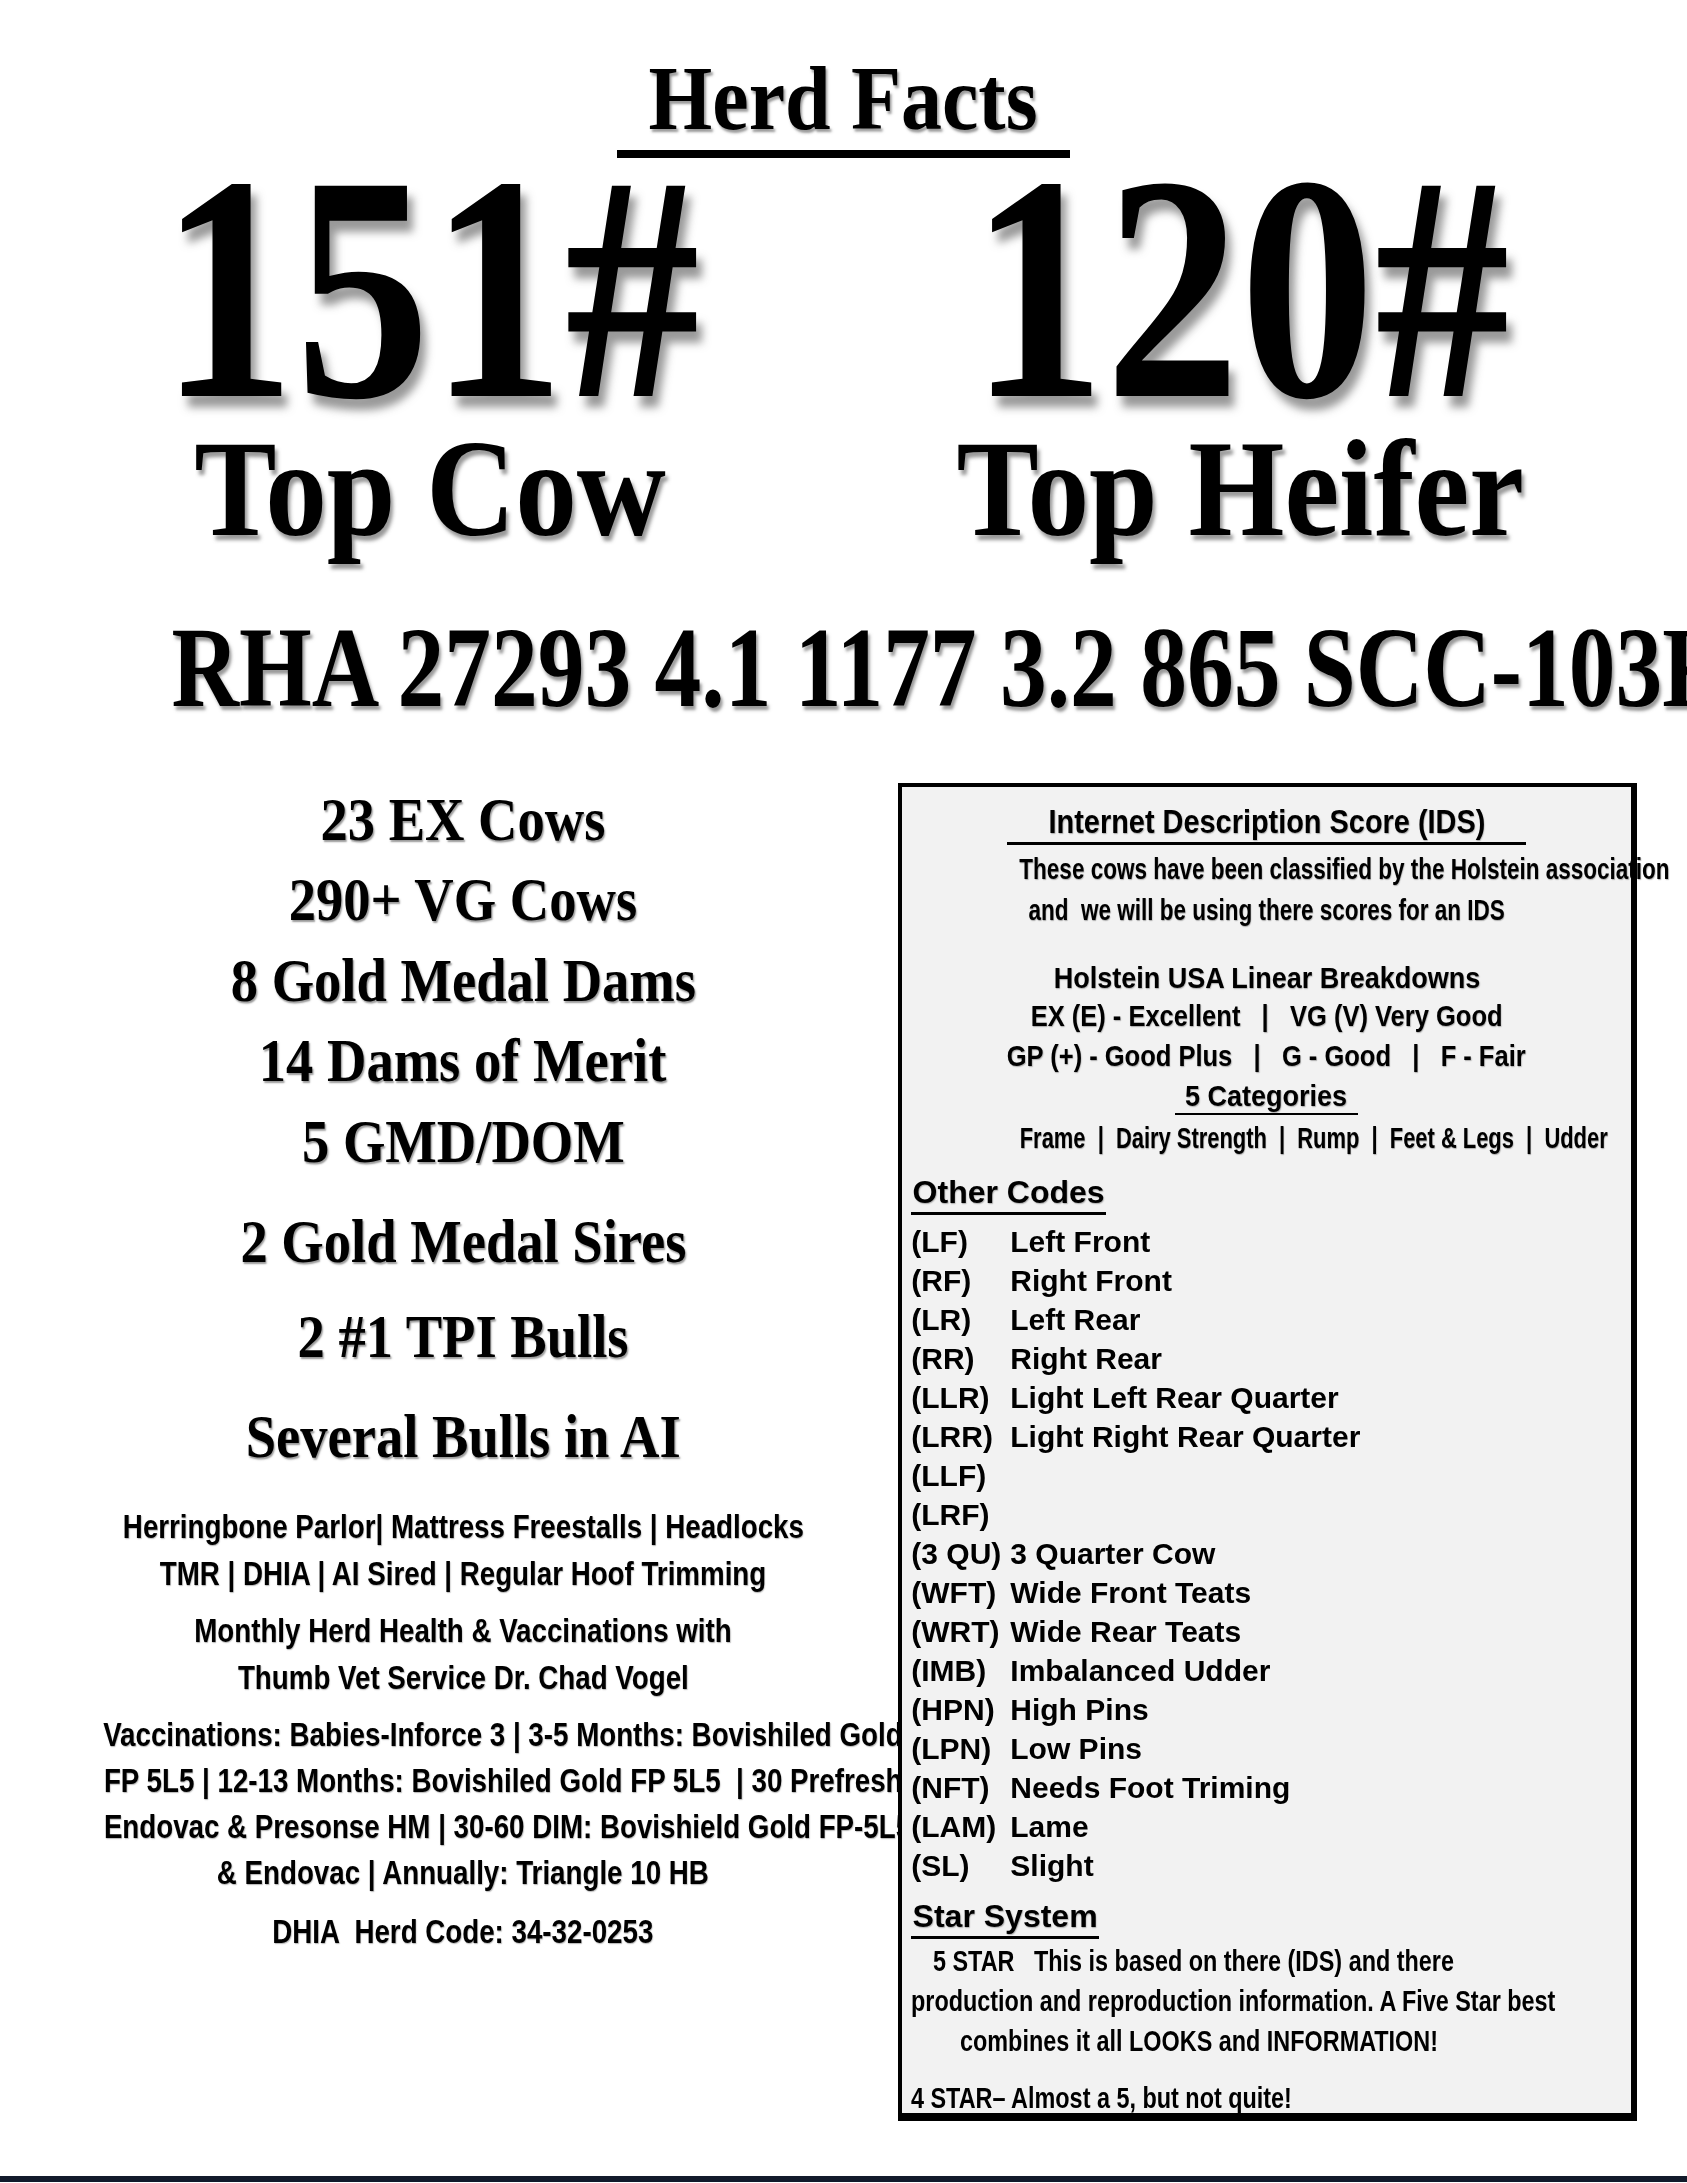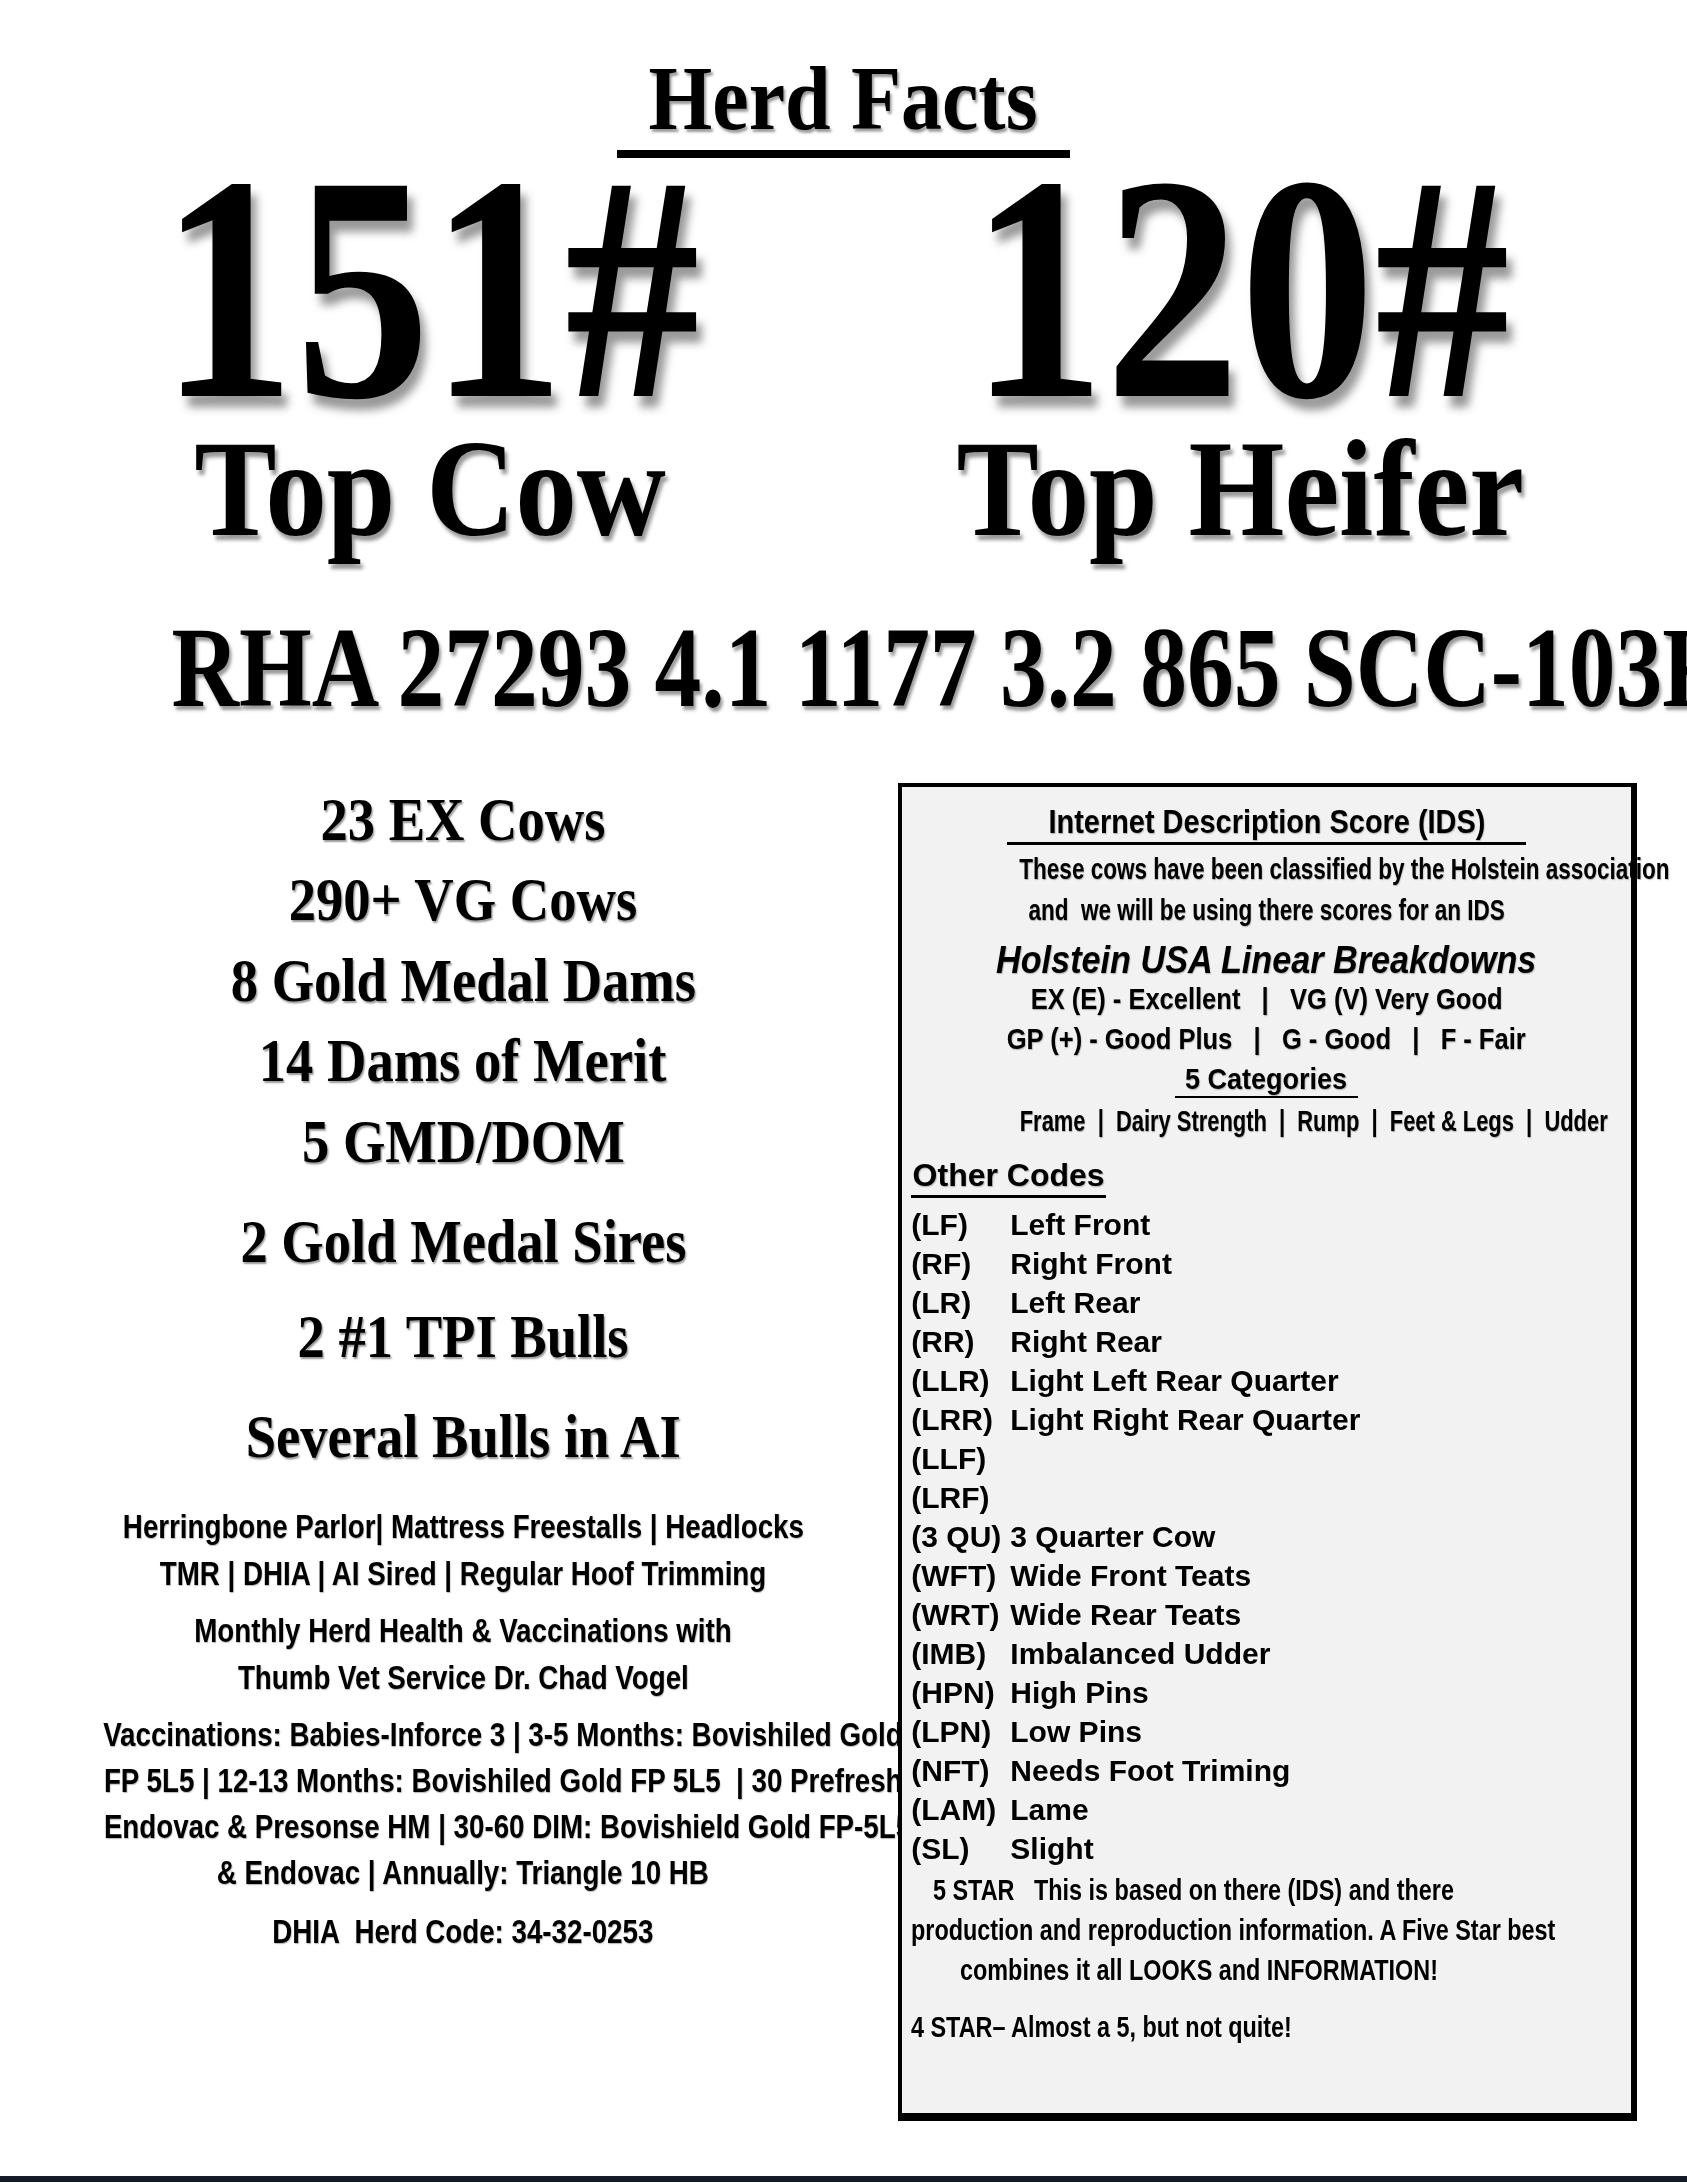--- a/index.html
+++ b/index.html
@@ -62,21 +62,21 @@
     border:4px solid #000; border-right-width:6px; border-bottom-width:8.6px;
     padding:17px 9.3px 0 9.3px; text-align:center;
     font-family:"Liberation Sans", sans-serif; font-weight:bold;
   }
   .ids-title {
     display:inline-block; font-size:34px; line-height:1.05;
     border-bottom:3.3px solid #000; padding:0 2.6px 2.6px;
   }
   .ids-intro { margin-top:3px; }
   .ids-intro-line { font-size:30px; line-height:41px; white-space:nowrap; }
-  .ids-linear-heading { margin-top:12px; font-size:38px; line-height:37px;font-style:italic; }
+  .ids-linear-heading { margin-top:29px; font-size:30px; line-height:37px; }
   .ids-linear-line { font-size:30px; line-height:40px; white-space:nowrap; }
   .ids-cat-heading-wrap { margin-top:2.6px; line-height:1; }
   .ids-cat-heading {
     display:inline-block; font-size:30px; line-height:1.1;
     border-bottom:2.6px solid #000; padding:0 1.3px 1.3px;
   }
   .ids-cat-line { margin-top:2.6px; font-size:30px; line-height:40px; white-space:nowrap; }
   .ids-left-heading-wrap { margin-top:17px; text-align:left; line-height:1; }
   .ids-left-heading {
     display:inline-block; font-size:32px; line-height:1.1;
@@ -240,20 +240,23 @@
       <div class="code-row">
           <span class="code-abbr">(LAM)</span>
           <span class="code-desc">Lame</span>
         </div>
       <div class="code-row">
           <span class="code-abbr">(SL)</span>
           <span class="code-desc">Slight</span>
         </div>
     </div>
 
+    <div class="ids-left-heading-wrap" style="margin-top:14.6px;">
+      <span class="ids-left-heading shadow-sm">Star System</span>
+    </div>
 
     <div class="ids-star-para">
       <div class="ids-star-line"><span class="cx78 ox-left">5 STAR   This is based on there (IDS) and there</span></div>
       <div class="ids-star-line"><span class="cx78 ox-left">production and reproduction information. A Five Star best</span></div>
       <div class="ids-star-line"><span class="cx78 ox-left">combines it all LOOKS and INFORMATION!</span></div>
     </div>
 
     <div class="ids-star4"><span class="cx78 ox-left">4 STAR– Almost a 5, but not quite!</span></div>
 
   </div>

